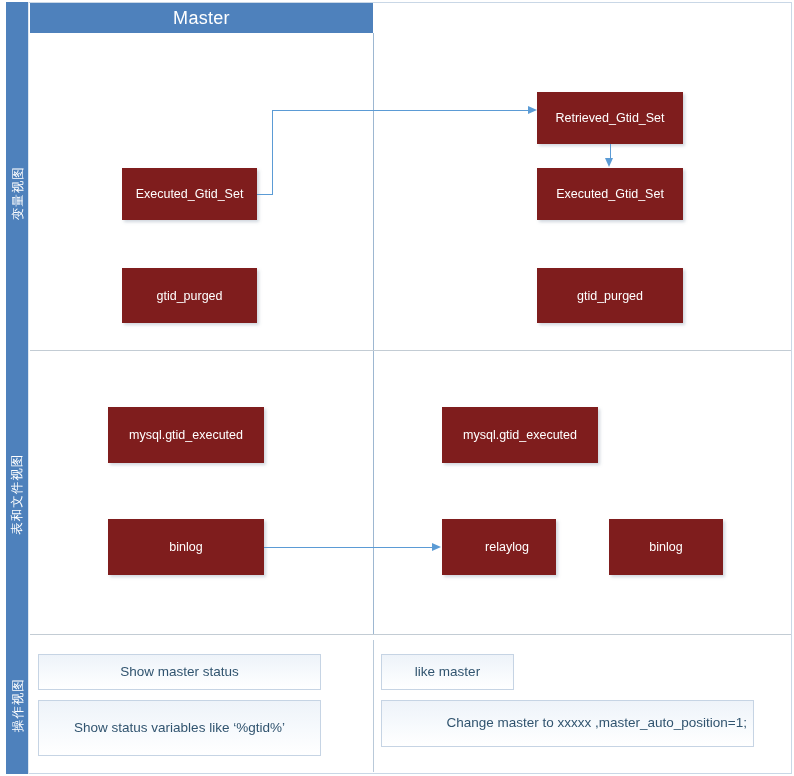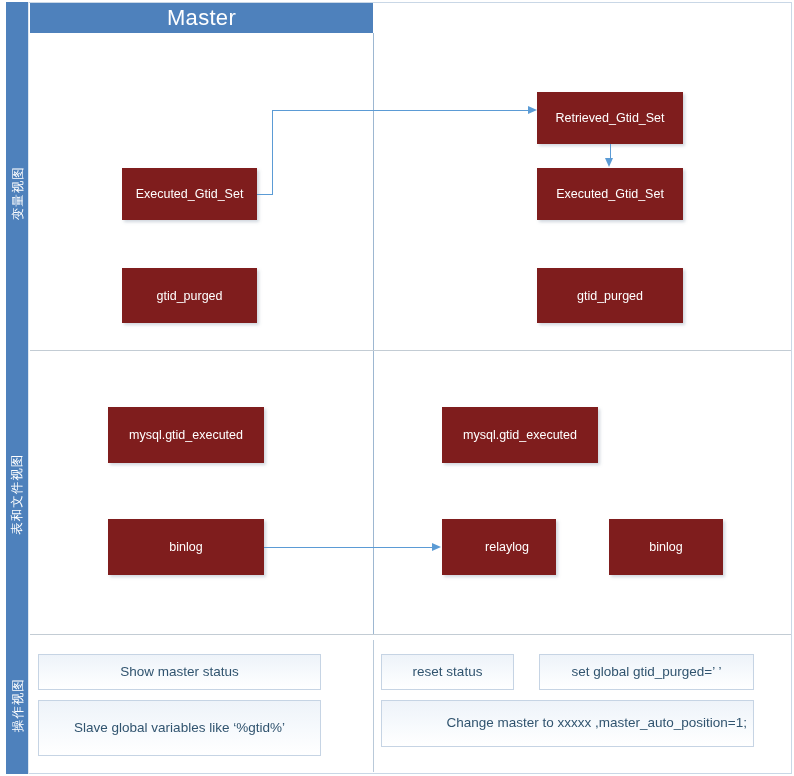--- a/index.html
+++ b/index.html
@@ -63,21 +63,21 @@
   
   .col-head {
     position: absolute;
     top: 3px;
     height: 30px;
     background: #4e81bc;
     color: #ffffff;
     display: flex;
     align-items: center;
     justify-content: center;
-    font-size: 22px;
+    font-size: 18px;
     letter-spacing: 0.3px;
   }
   .col-head.master { left: 30px;  width: 343px; }
   .col-head.slave  { left: 374px; width: 417px; }
 
   
   .vrule {
     position: absolute;
     left: 373px;
     width: 1px;
@@ -213,26 +213,23 @@
     <span>binlog</span>
   </div>
 
   <div class="conn h" style="left:264px; top:547px; width:168px;"></div>
   <div class="arrow-right" style="left:432px; top:543px;"></div>
 
   <div class="cbox" style="left:38px; top:654px; width:283px; height:36px;">
     <span>Show master status</span>
   </div>
   <div class="cbox" style="left:38px; top:700px; width:283px; height:56px;">
-    <span>Slave global variables like ‘%gtid%’</span>
+    <span>Show status variables like ‘%gtid%’</span>
   </div>
 
   <div class="cbox" style="left:381px; top:654px; width:133px; height:36px;">
-    <span>reset status</span>
-  </div>
-  <div class="cbox" style="left:539px; top:654px; width:215px; height:36px;">
-    <span>set global gtid_purged=’    ’</span>
+    <span>like master</span>
   </div>
   <div class="cbox" style="left:381px; top:700px; width:373px; height:47px;justify-content:flex-end;">
     <span>Change master to xxxxx ,master_auto_position=1;</span>
   </div>
 
 </div>
 
 </body></html>

